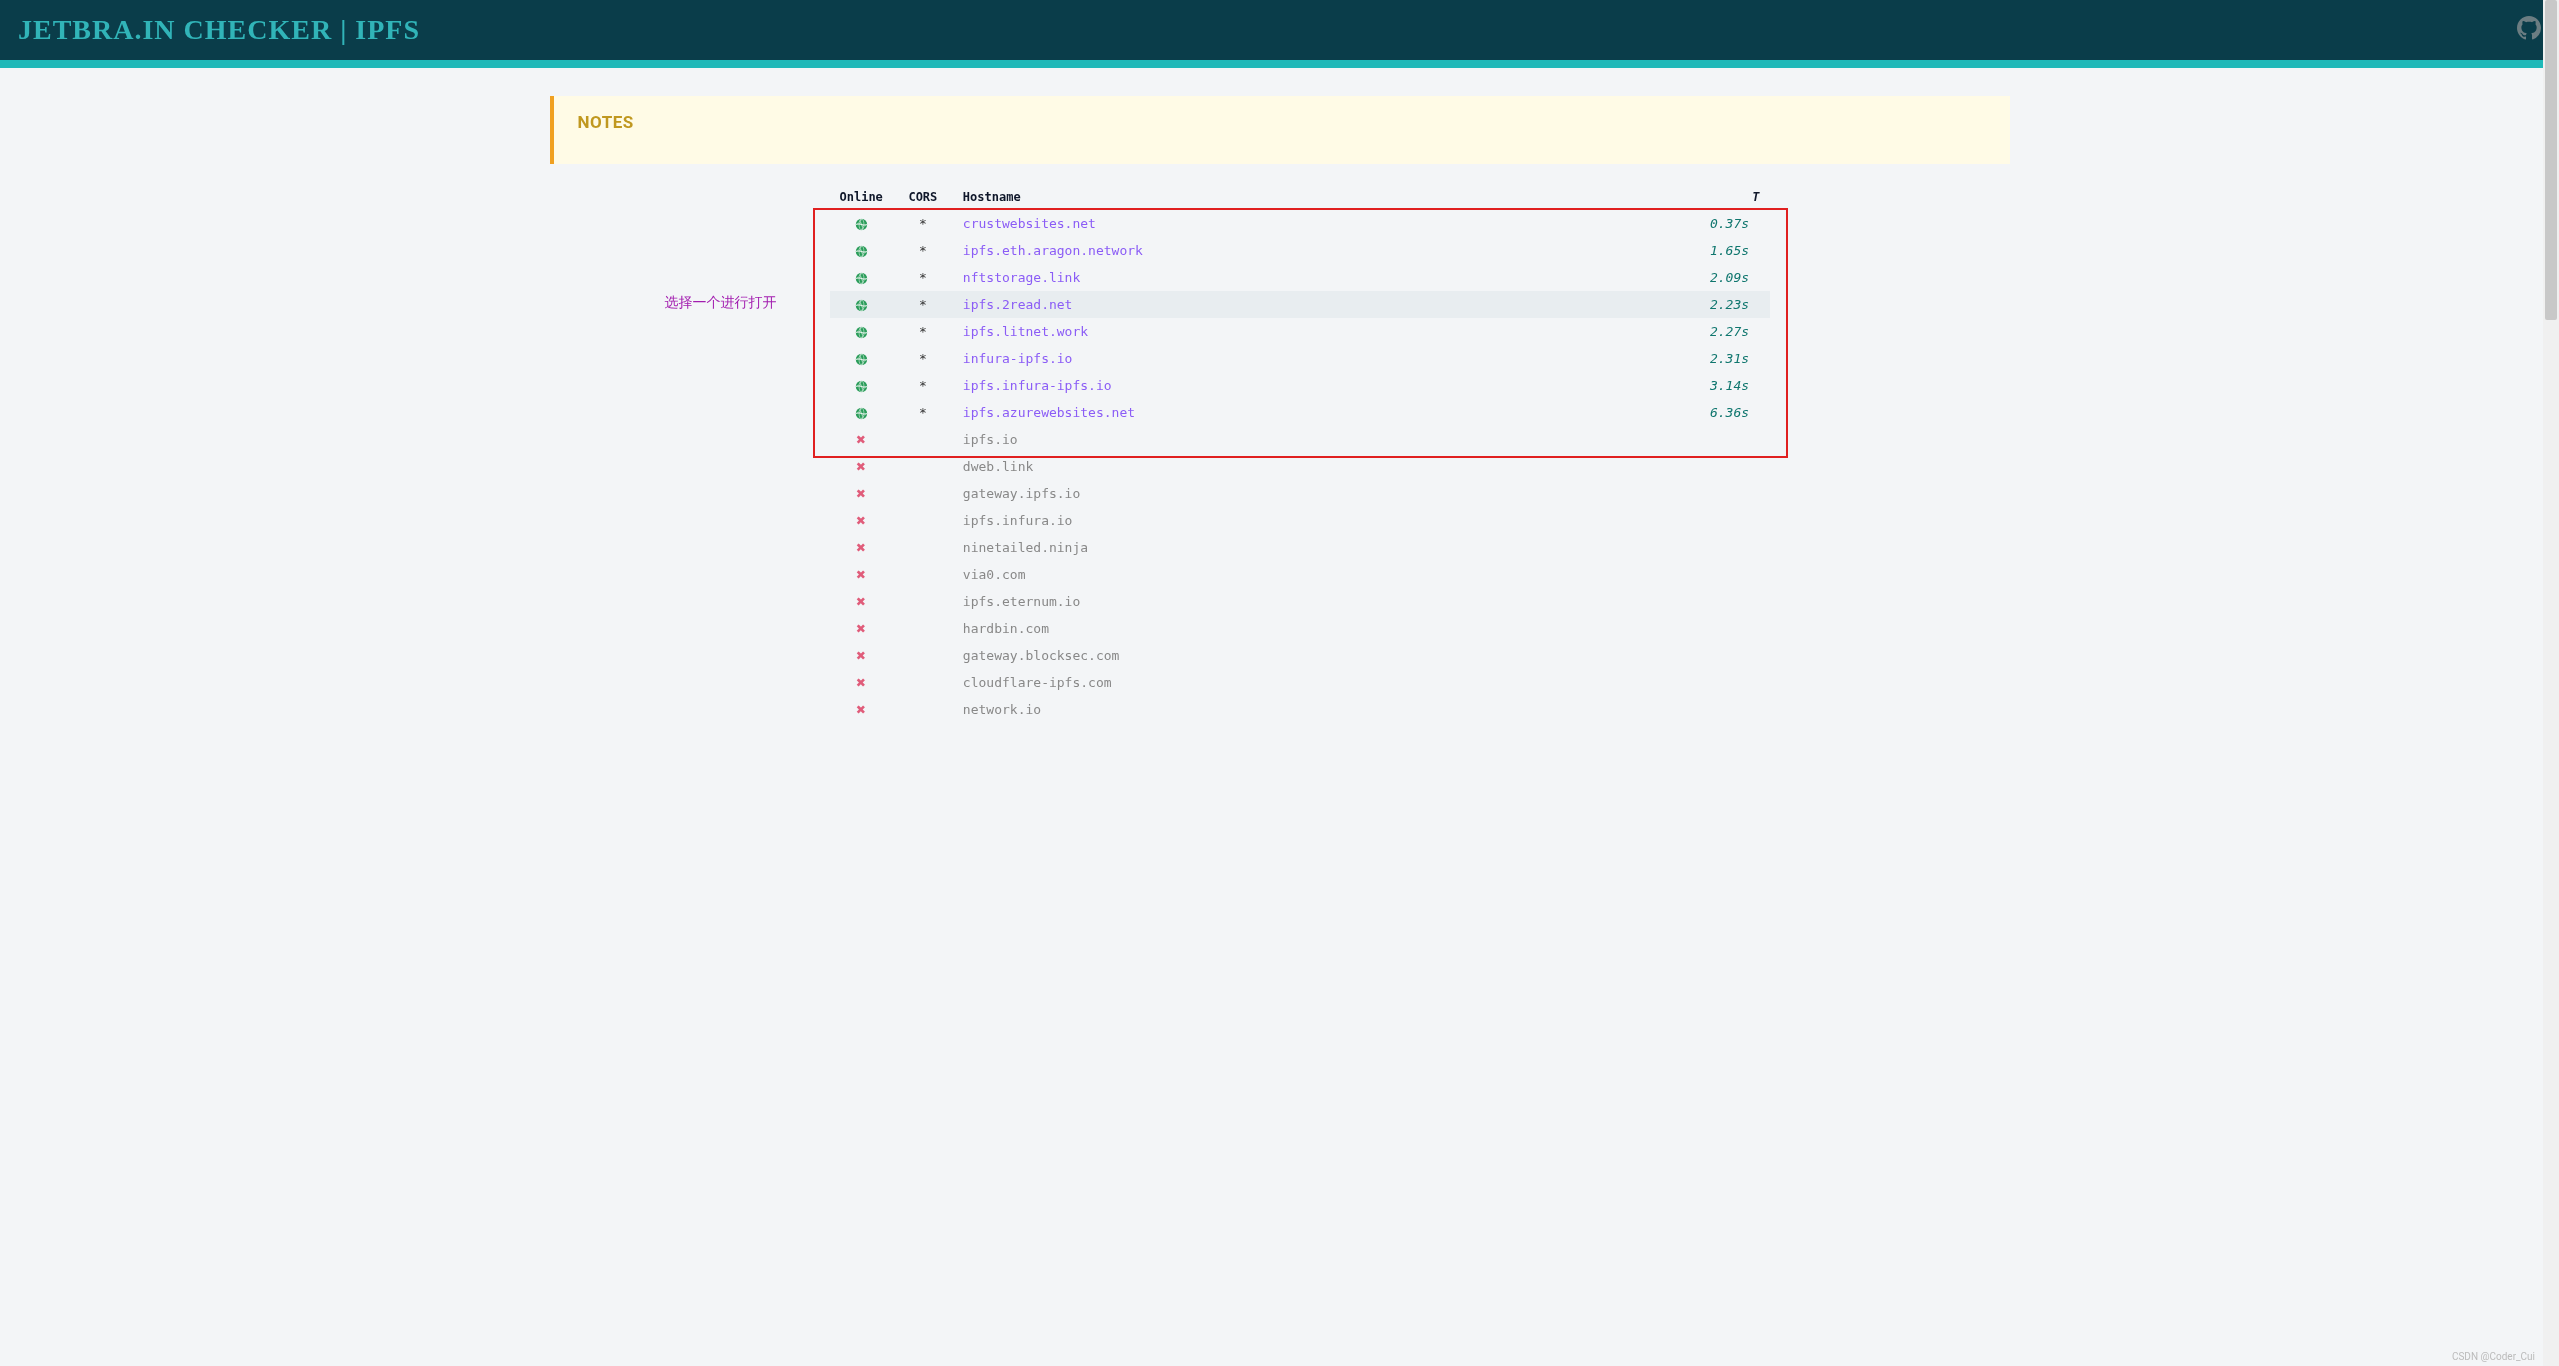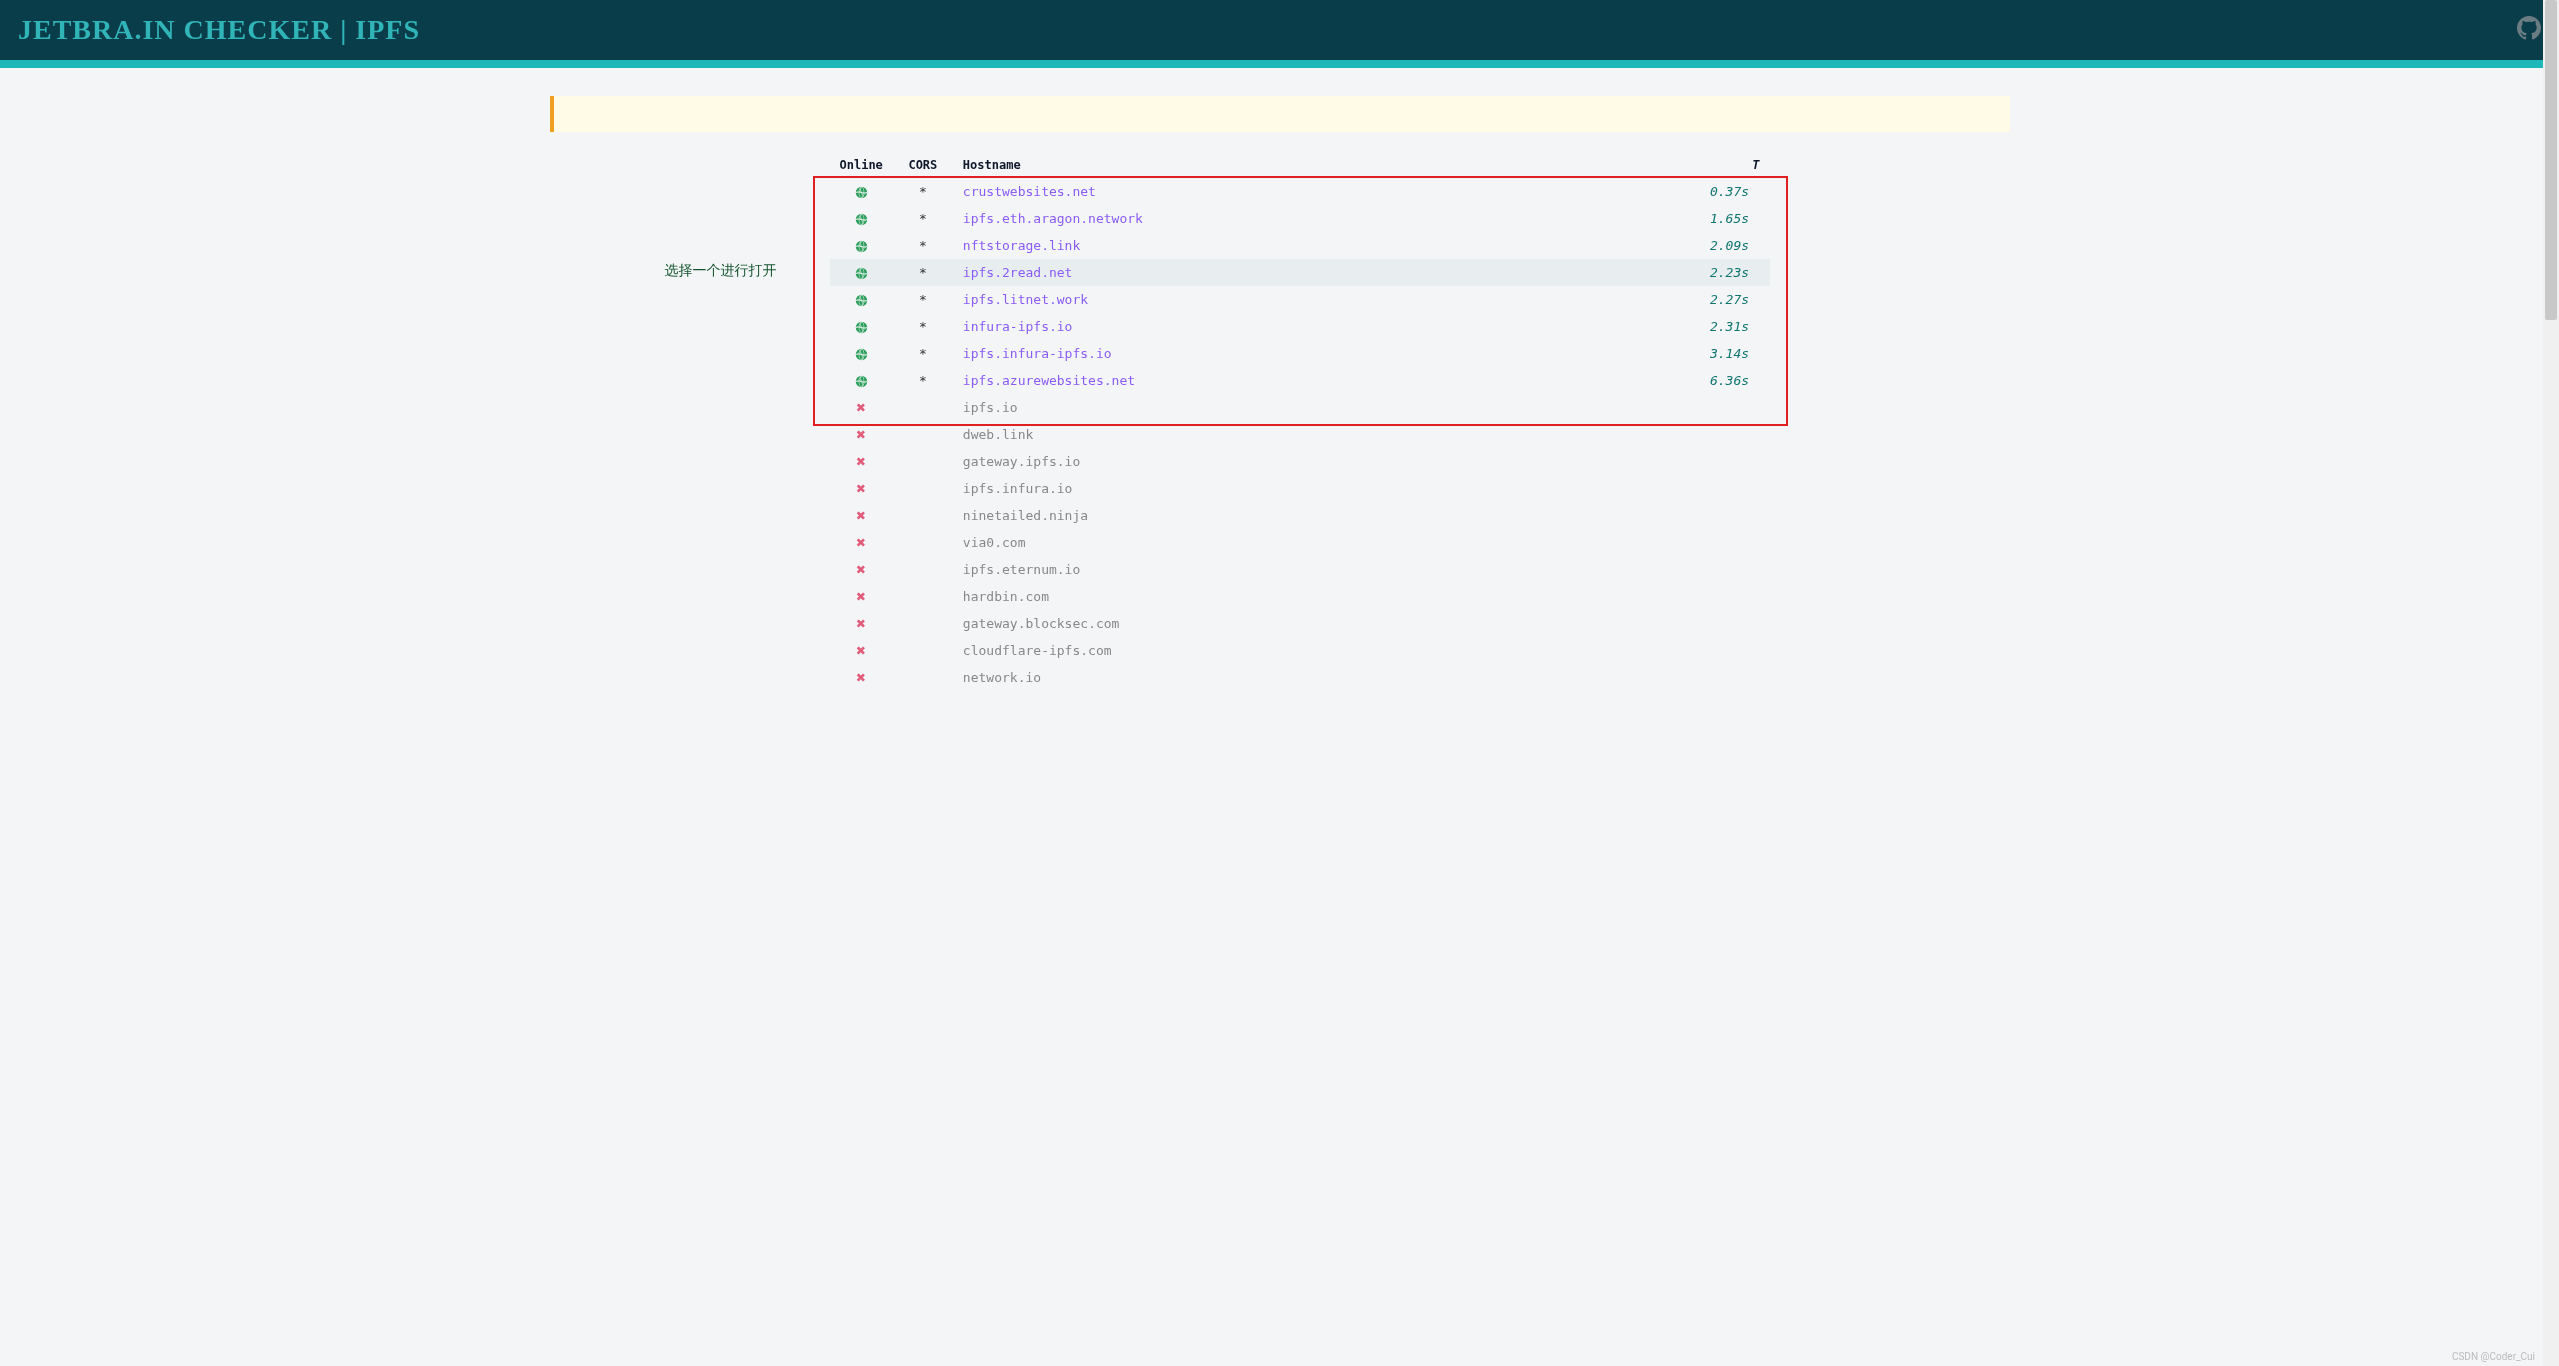--- a/index.html
+++ b/index.html
@@ -74,21 +74,21 @@
     }
     .pill-tested { background: #0a3d4a; }
     .pill-online { background: #18a872; }
     .table-wrap {
       position: relative;
     }
     .annotation {
       position: absolute;
       left: 115px;
       top: 110px;
-      color: #14532d;
+      color: #a21caf;
       font-size: 14px;
       font-family: "Microsoft YaHei", sans-serif;
     }
     .red-box {
       position: absolute;
       left: 263px;
       top: 24px;
       width: 975px;
       height: 250px;
       border: 2px solid #e02020;
@@ -163,20 +163,21 @@
   <a>
     <svg class="github-icon" viewBox="0 0 16 16">
       <path d="M8 0C3.58 0 0 3.58 0 8c0 3.54 2.29 6.53 5.47 7.59.4.07.55-.17.55-.38 0-.19-.01-.82-.01-1.49-2.01.37-2.53-.49-2.69-.94-.09-.23-.48-.94-.82-1.13-.28-.15-.68-.52-.01-.53.63-.01 1.08.58 1.23.82.72 1.21 1.87.87 2.33.66.07-.52.28-.87.51-1.07-1.78-.2-3.64-.89-3.64-3.95 0-.87.31-1.59.82-2.15-.08-.2-.36-1.02.08-2.12 0 0 .67-.21 2.2.82.64-.18 1.32-.27 2-.27.68 0 1.36.09 2 .27 1.53-1.04 2.2-.82 2.2-.82.44 1.1.16 1.92.08 2.12.51.56.82 1.27.82 2.15 0 3.07-1.87 3.75-3.65 3.95.29.25.54.73.54 1.48 0 1.07-.01 1.93-.01 2.2 0 .21.15.46.55.38A8.013 8.013 0 0016 8c0-4.42-3.58-8-8-8z"></path>
     </svg>
   </a>
 </div>
 <div class="teal-bar"></div>
 
 <div class="content">
   <div class="notes-box">
+    <div class="notes-title">NOTES</div>
   </div>
 
 
   <div class="table-wrap">
     <div class="annotation">选择一个进行打开</div>
     <div class="red-box"></div>
 
     <table>
       <thead>
         <tr>

